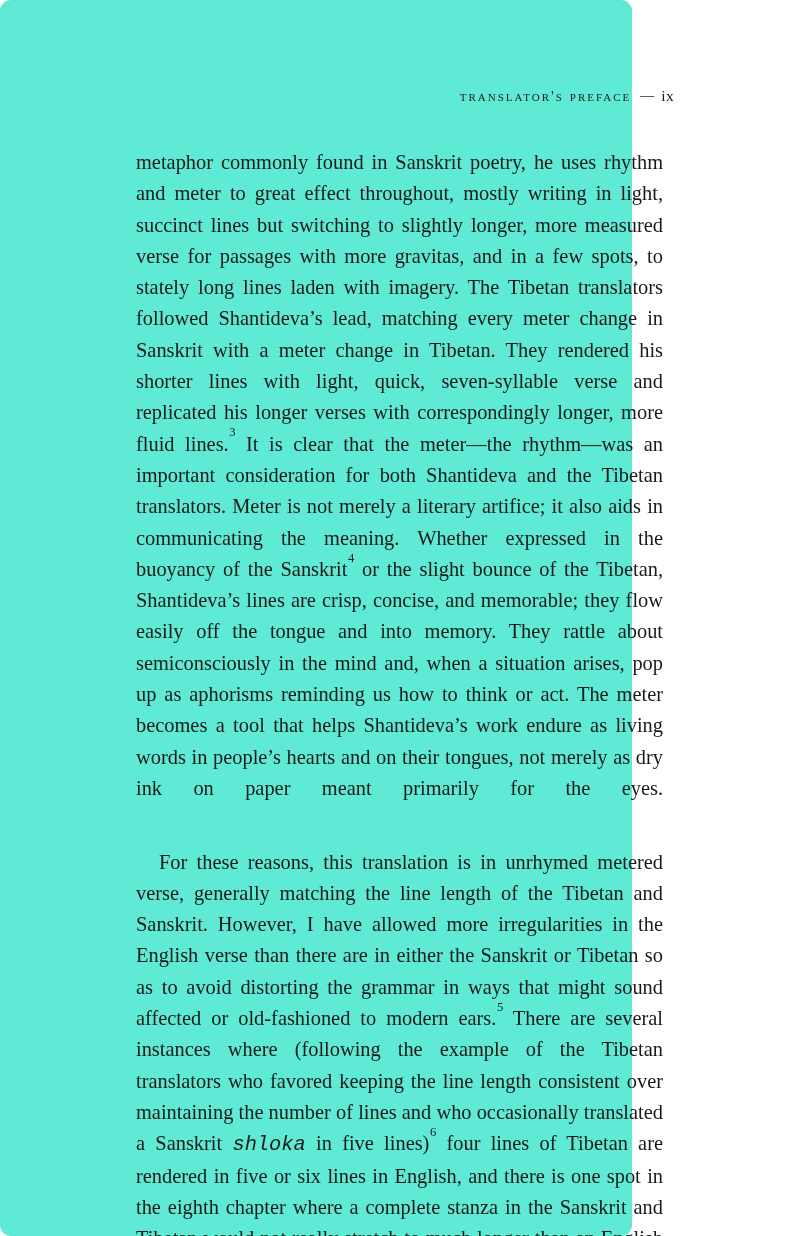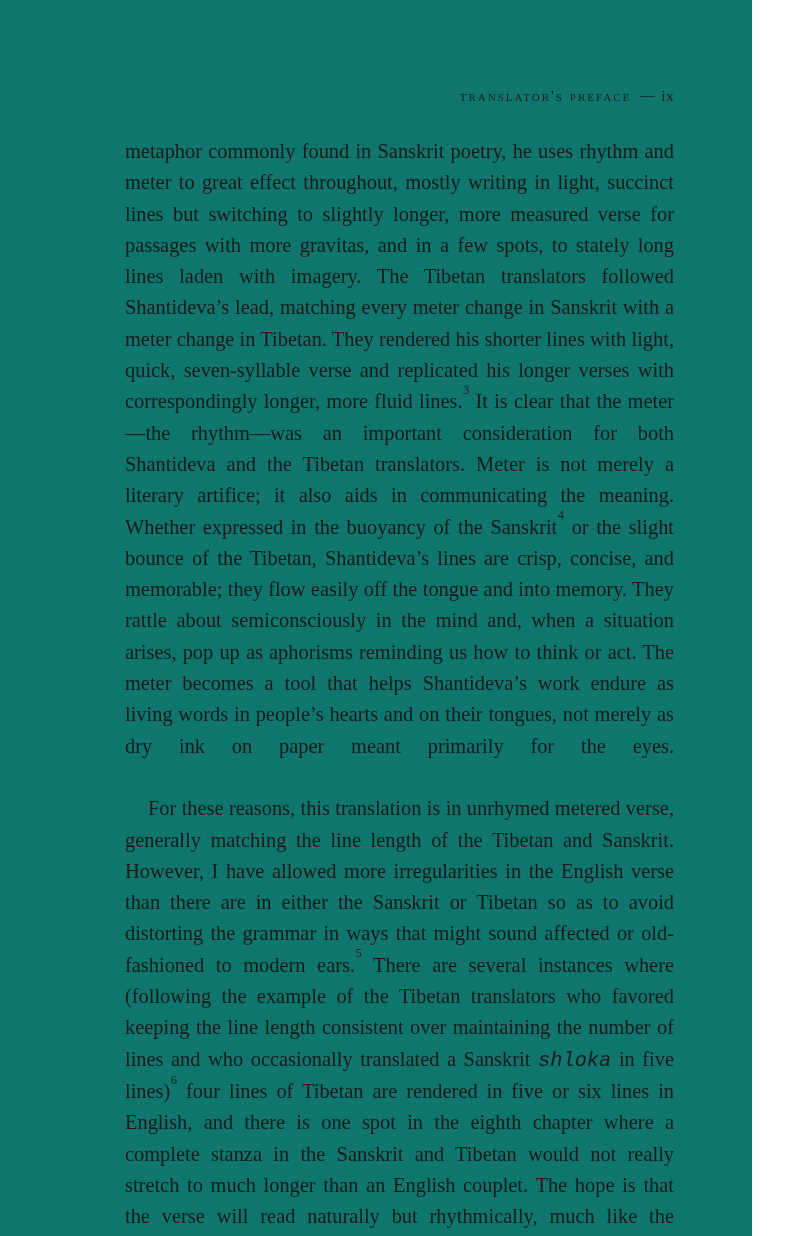--- a/index.html
+++ b/index.html
@@ -12,24 +12,25 @@
     width: 800px;
     height: 1236px;
     font-family: "Liberation Serif", "DejaVu Serif", serif;
     color: #1a1a1a;
     -webkit-font-smoothing: antialiased;
     overflow: hidden;
   }
 
   .page {
     position: relative;
-    width: 752px;
+    width: 632px;
     height: 1236px;
-    background: #0f766e;
+    background: #5eead4;
     box-sizing: border-box;
+    border-radius: 11px;
   }
 
   
   .running-head {
     position: absolute;
     top: 88px;
     left: 125px;
     width: 549px;
     text-align: right;
     font-family: "Liberation Serif", "DejaVu Serif", serif;
@@ -58,21 +59,21 @@
 
   
   .textblock {
     position: absolute;
     top: 136px;
     left: 125px;
     width: 549px;
   }
 
   p.para {
-    margin: 0;
+    margin: 11px;
     padding: 0;
     font-size: 20.4px;
     line-height: 31.3px;
     text-align: justify;
     text-justify: inter-word;
     hyphens: none;
     -webkit-hyphens: none;
     word-spacing: 0px;
   }
   p.para.indent {

